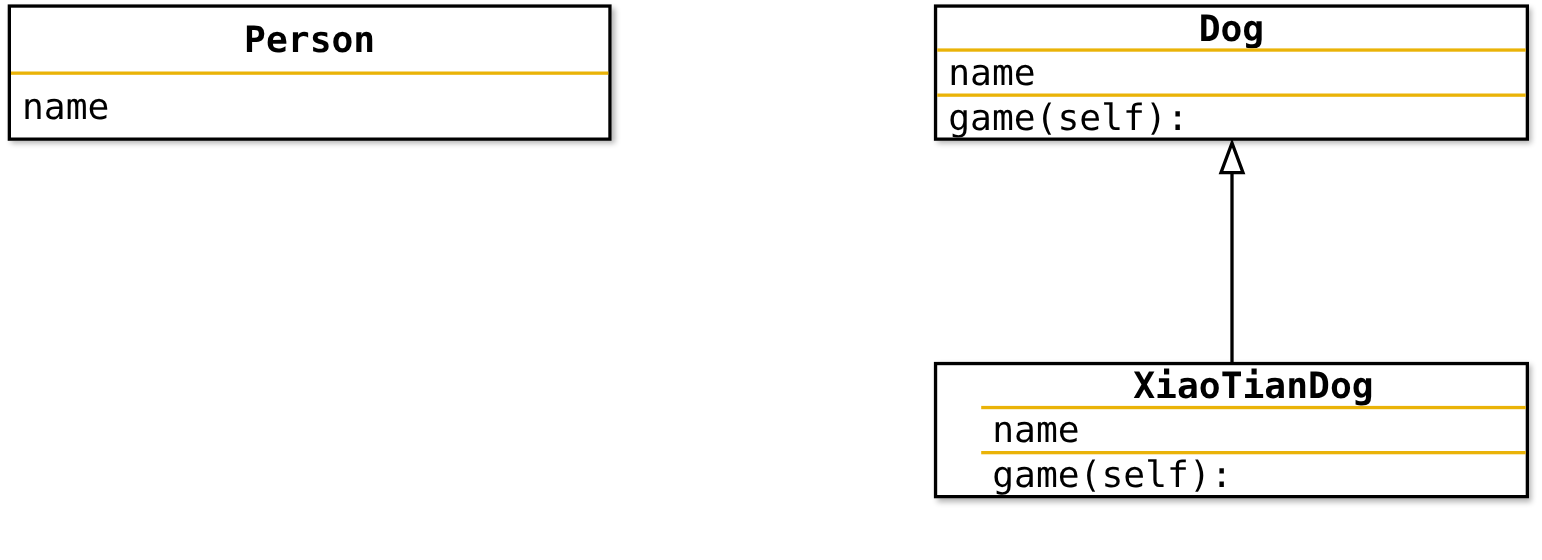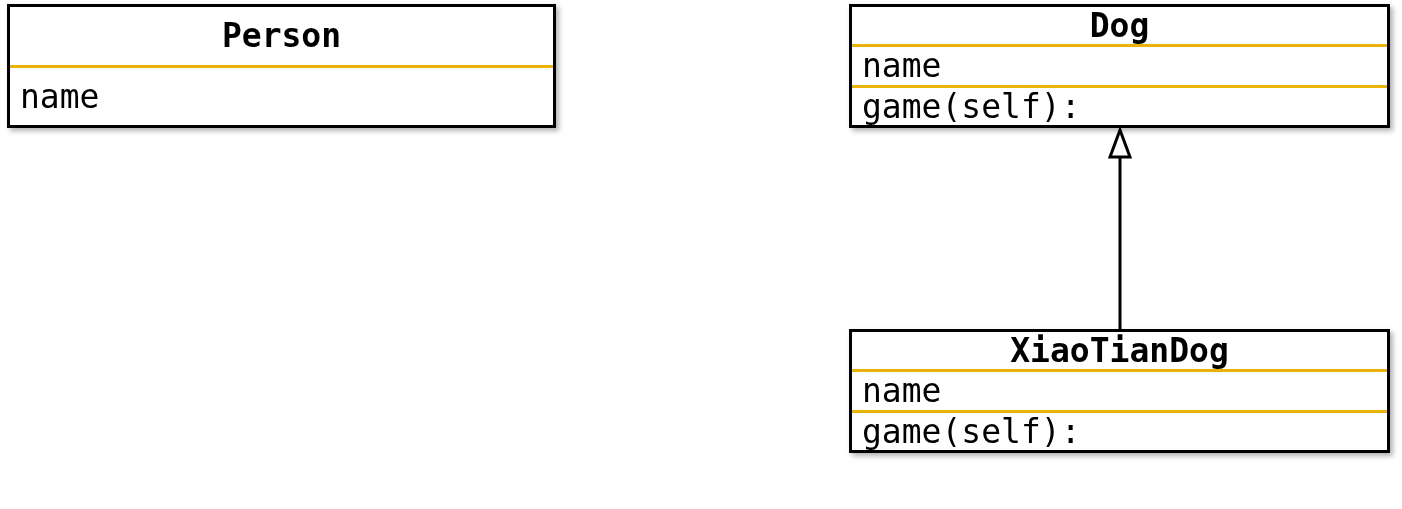--- a/index.html
+++ b/index.html
@@ -17,21 +17,21 @@
   .class-box {
     position: absolute;
     display: flex;
     flex-direction: column;
     border: 3px solid #000000;
     background: #ffffff;
     box-shadow: 3px 3px 5px rgba(0,0,0,0.30);
   }
   .box-person      { left: 7px;   top: 4px;   width: 549px; height: 124px; }
   .box-dog         { left: 849px; top: 4px;   width: 541px; height: 124px; }
-  .box-xiaotiandog { left: 849px; top: 329px; width: 541px; height: 124px; }
+  .box-xiaotiandog { left: 849px; top: 329px; width: 541px; height: 124px; padding-left: 40px; }
   .row {
     flex: 1;
     display: flex;
     align-items: center;
     font-size: 33px;
     line-height: 1;
     color: #000000;
     padding: 0 10px;
     white-space: pre;
     overflow: hidden;

